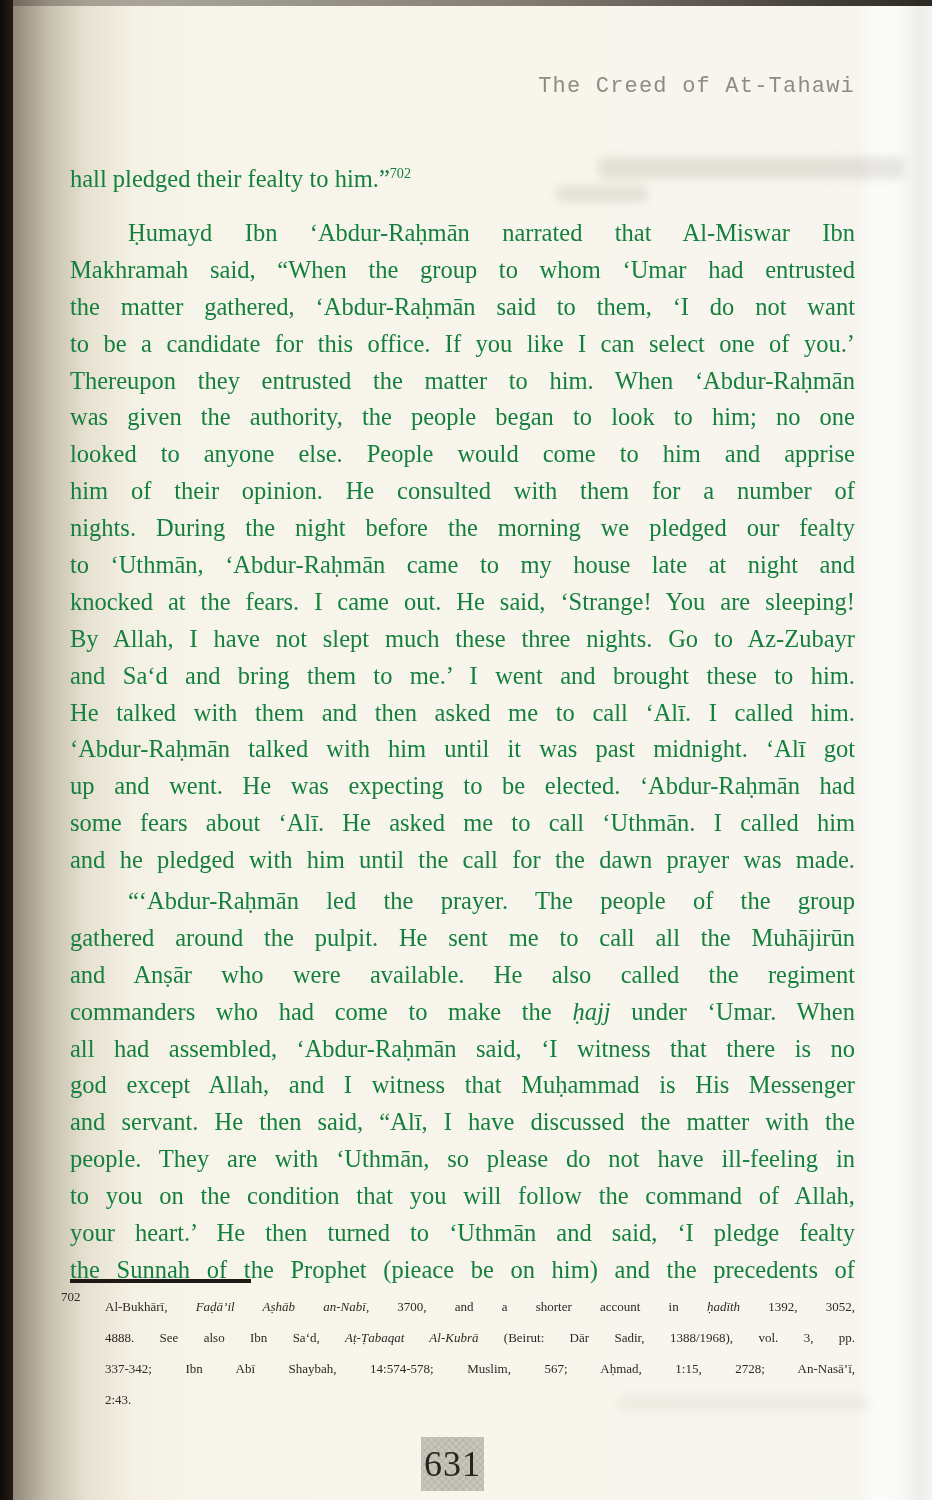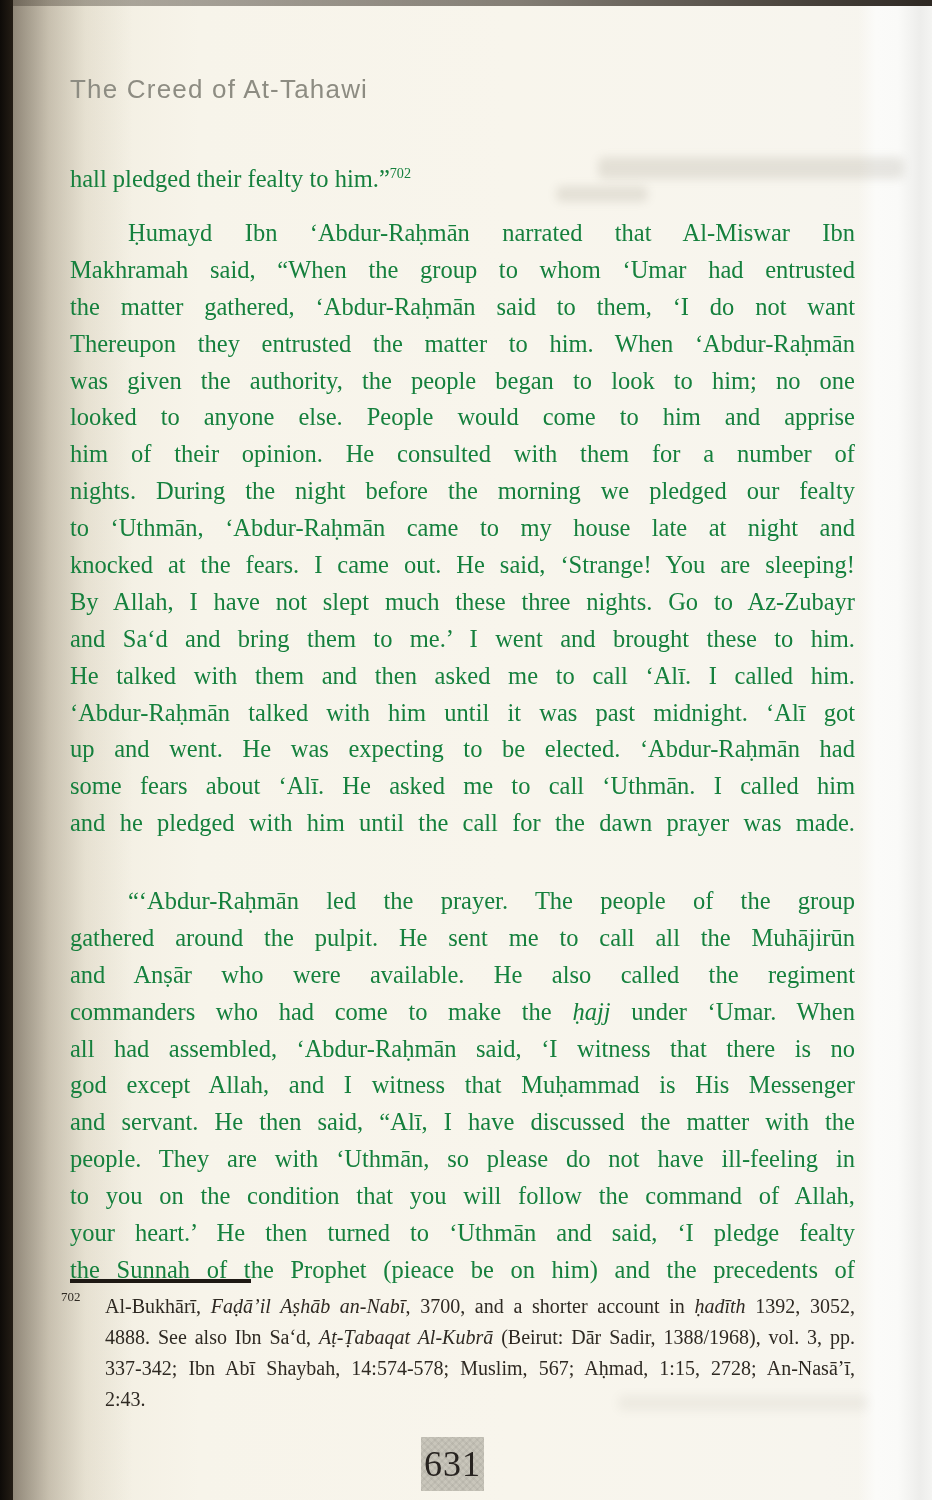--- a/index.html
+++ b/index.html
@@ -34,23 +34,23 @@
     background:linear-gradient(to right,rgba(40,32,22,0.30),rgba(36,28,19,0.55) 55%,rgba(24,18,12,0.9) 100%);
   }
   
   .smudge{position:absolute;background:#7d7664;opacity:0.16;filter:blur(5px);border-radius:6px;}
   .smudge-a{left:598px;top:157px;width:306px;height:22px;}
   .smudge-b{left:556px;top:186px;width:92px;height:16px;}
   .smudge-c{left:618px;top:1395px;width:250px;height:16px;opacity:0.08;}
 
   .running-header{
     position:absolute;left:70px;width:785px;top:74px;
-    text-align:left;
-    font-family:Liberation Sans, sans-serif;
-    font-size:26px;letter-spacing:1.2px;color:#8d8c82;
+    text-align:right;
+    font-family:Liberation Mono, monospace;
+    font-size:22px;letter-spacing:1.2px;color:#8d8c82;
   }
 
   .content{position:absolute;left:70px;width:785px;top:11px;height:100%;color:#15803d;}
   .paragraph{position:absolute;left:0;width:785px;}
   .para-cont{top:150px;}
   .para-main{top:204px;}
   .para-second{top:872px;}
   .line{
     height:36.9px;line-height:36.9px;font-size:24.5px;
     text-align:justify;text-align-last:justify;
@@ -63,21 +63,21 @@
   .paragraph.indent-first .line:first-child{text-indent:58px;}
 
   .footnote-rule{
     position:absolute;left:70px;top:1279px;width:181px;height:4px;
     background:#1e1914;
   }
   .footnote{
     position:absolute;left:105px;top:1291px;width:750px;color:#2e2922;
   }
   .footnote .line{
-    height:31px;line-height:31px;font-size:20px;
+    height:31px;line-height:31px;font-size:13px;
   }
   .fn-marker{
     position:absolute;left:-44px;top:-2px;font-size:13px;color:#2e2922;
   }
 
   .page-number-box{
     position:absolute;left:421px;top:1437px;width:63px;height:54px;
     background:
       repeating-linear-gradient(45deg,rgba(0,0,0,0.045) 0 2px,rgba(0,0,0,0) 2px 5px),
       repeating-linear-gradient(-45deg,rgba(0,0,0,0.045) 0 2px,rgba(0,0,0,0) 2px 5px),
@@ -107,20 +107,21 @@
 
   <div class="content">
     <div class="paragraph para-cont">
         <div class="line line-last"><span>hall pledged their fealty to him.”</span><sup>702</sup></div>
       </div>
 
     <div class="paragraph para-main justify-all indent-first">
         <div class="line"><span>Ḥumayd Ibn ‘Abdur-Raḥmān narrated that Al-Miswar Ibn</span></div>
         <div class="line"><span>Makhramah said, “When the group to whom ‘Umar had entrusted</span></div>
         <div class="line"><span>the matter gathered, ‘Abdur-Raḥmān said to them, ‘I do not want</span></div>
+        <div class="line"><span>to be a candidate for this office. If you like I can select one of you.’</span></div>
         <div class="line"><span>Thereupon they entrusted the matter to him. When ‘Abdur-Raḥmān</span></div>
         <div class="line"><span>was given the authority, the people began to look to him; no one</span></div>
         <div class="line"><span>looked to anyone else. People would come to him and apprise</span></div>
         <div class="line"><span>him of their opinion. He consulted with them for a number of</span></div>
         <div class="line"><span>nights. During the night before the morning we pledged our fealty</span></div>
         <div class="line"><span>to ‘Uthmān, ‘Abdur-Raḥmān came to my house late at night and</span></div>
         <div class="line"><span>knocked at the fears. I came out. He said, ‘Strange! You are sleeping!</span></div>
         <div class="line"><span>By Allah, I have not slept much these three nights. Go to Az-Zubayr</span></div>
         <div class="line"><span>and Sa‘d and bring them to me.’ I went and brought these to him.</span></div>
         <div class="line"><span>He talked with them and then asked me to call ‘Alī. I called him.</span></div>

